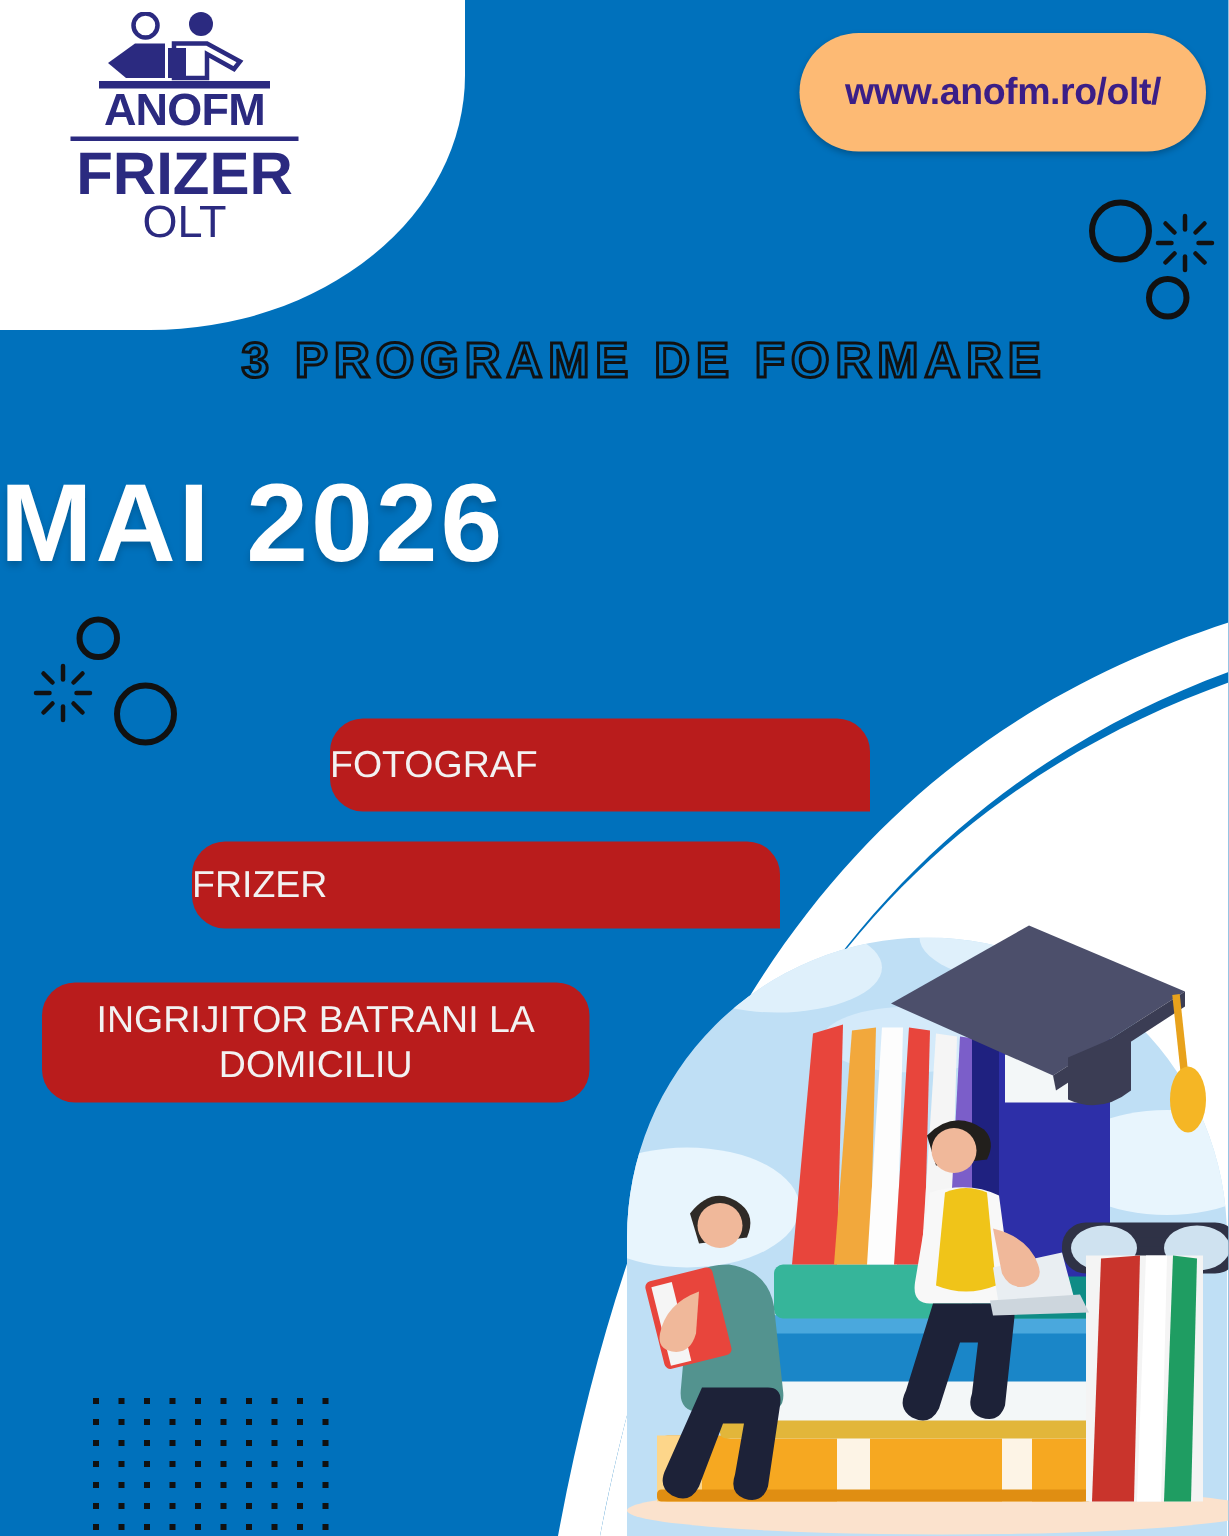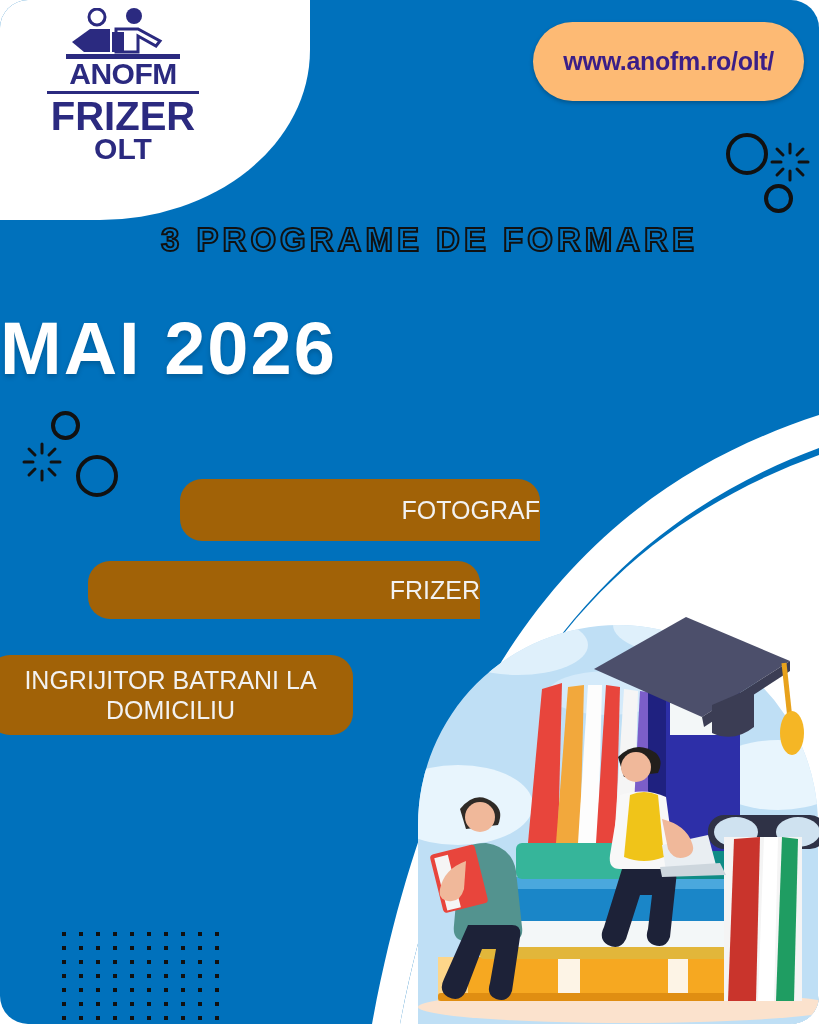--- a/index.html
+++ b/index.html
@@ -3,21 +3,20 @@
 <meta charset="utf-8">
 <style>
   html,body{margin:0;padding:0;background:#ffffff;}
   body{font-family:"Liberation Sans",sans-serif;}
 
   .poster{
     position:relative;
     width:819px;height:1024px;
     overflow:hidden;
     background:#0071bc;
-    border-radius:28px;
   }
 
   
   .logo-blob{
     position:absolute;left:-60px;top:-70px;
     width:370px;height:290px;
     background:#ffffff;
     border-radius:0 0 210px 0/0 0 170px 0;
     z-index:5;
   }
@@ -35,21 +34,21 @@
   }
   .logo-rule{
     width:152px;height:3px;background:#2b2a80;
     margin:4px auto 2px auto;
   }
   .logo-ajofm{
     font-size:40px;font-weight:bold;color:#2b2a80;
     letter-spacing:0px;line-height:1.0;
   }
   .logo-olt{
-    font-size:30px;font-weight:bold;color:#2b2a80;
+    font-size:30px;font-weight:normal;color:#2b2a80;
     line-height:1.0;margin-top:-2px;
   }
 
   
   .url-pill{
     position:absolute;right:15px;top:22px;
     background:#fdba74;
     border-radius:40px;
     padding:25px 30px;
     z-index:12;
@@ -86,25 +85,26 @@
   
   .illus{
     position:absolute;left:398px;top:575px;
     width:440px;height:452px;z-index:7;
     overflow:hidden;
   }
 
   
   .pill{
     position:absolute;z-index:11;
-    background:#a16207;
-    display:flex;align-items:center;justify-content:flex-end;
+    background:#b91c1c;
+    display:flex;align-items:center;justify-content:flex-start;
     color:#f2f2f2;
     font-size:25px;line-height:1.22;
     text-align:center;
+    margin-left:40px;
   }
   .pill-1{left:180px;top:479px;width:360px;height:62px;
           border-radius:22px 22px 0 22px;}
   .pill-2{left:88px;top:561px;width:392px;height:58px;
           border-radius:22px 22px 0 22px;}
   .pill-3{left:-12px;top:655px;width:365px;height:80px;
           border-radius:22px 22px 22px 22px;}
 
   
   .deco{position:absolute;z-index:9;}

